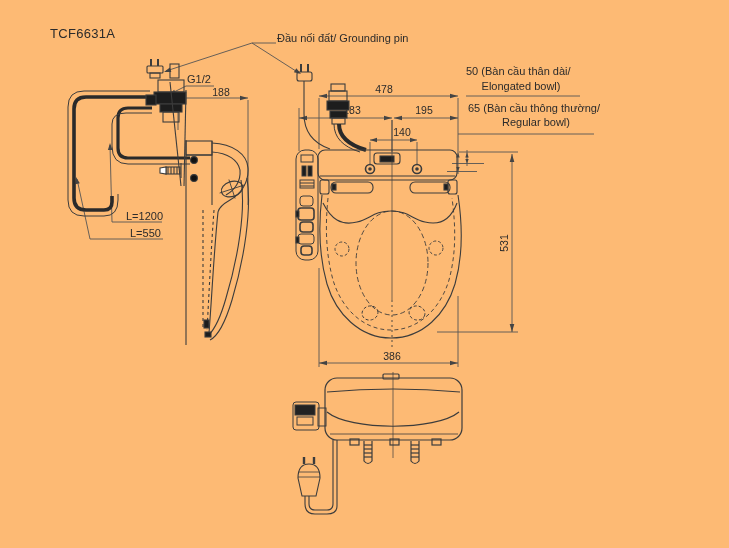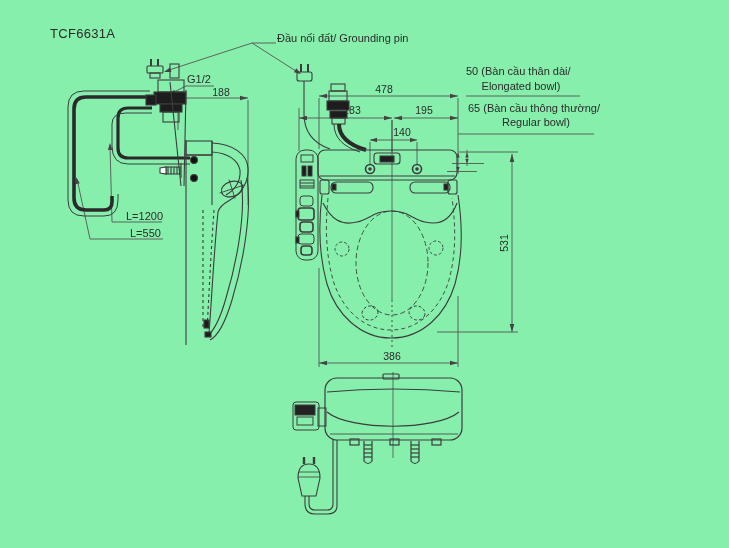--- a/index.html
+++ b/index.html
@@ -1,16 +1,16 @@
 <!DOCTYPE html>
 <html><head>
 <meta charset="utf-8">
 <style>
   html,body{margin:0;padding:0;background:#ffffff;}
-  .sheet{position:relative;width:729px;height:548px;background:#86efac;overflow:hidden;
+  .sheet{position:relative;width:729px;height:548px;background:#fdba74;overflow:hidden;
          font-family:"Liberation Sans",sans-serif;}
   svg text{fill:#2b2b2b;font-family:"Liberation Sans",sans-serif;}
   .lbl{font-size:11px;}
   .dim{font-size:10.5px;}
   .model{font-size:13px;letter-spacing:.3px;}
 </style>
 </head>
 <body>
 
 <div class="sheet">

